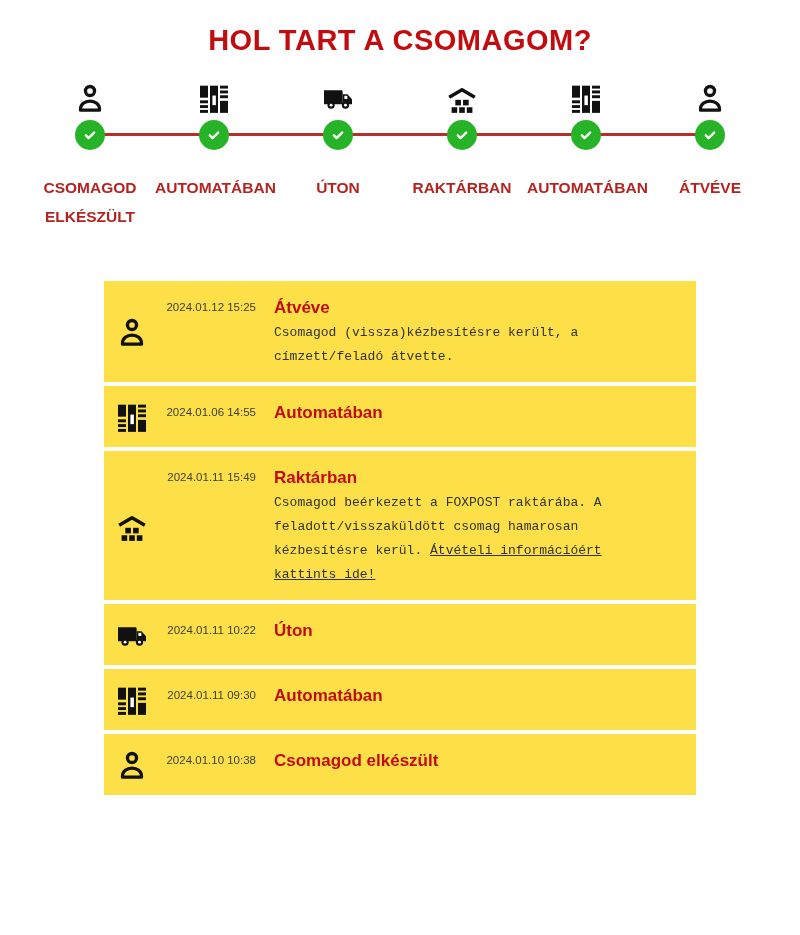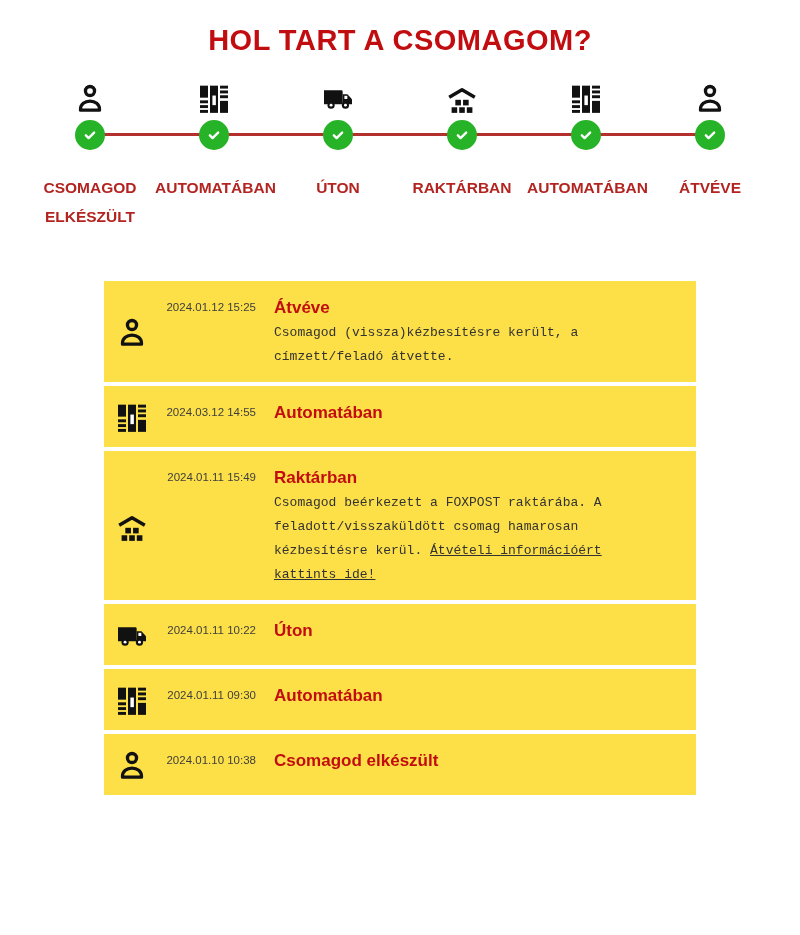--- a/index.html
+++ b/index.html
@@ -258,21 +258,21 @@
           <rect x="1.5" y="16.6" width="6" height="2.2"></rect>
           <rect x="1.5" y="20.2" width="6" height="2.2"></rect>
           <rect x="9" y="2" width="6" height="20.4"></rect>
           <rect x="10.8" y="9.4" width="2.6" height="7.2" fill="#fff"></rect>
           <rect x="16.5" y="2" width="6" height="2.2"></rect>
           <rect x="16.5" y="5.6" width="6" height="2.2"></rect>
           <rect x="16.5" y="9.2" width="6" height="2.2"></rect>
           <rect x="16.5" y="13.4" width="6" height="9"></rect>
         </svg>
       </div>
-    <div class="event-time">2024.03.12 14:55</div>
+    <div class="event-time">2024.01.06 14:55</div>
     <div class="event-content">
       <div class="event-title">Automatában</div>
     </div>
   </div>
 
   <div class="event-card">
     <div class="event-icon">
         <svg width="32" height="32" viewBox="0 0 24 24" fill="#111">
           <path d="M2.4 10.6 L12 5 L21.6 10.6" fill="none" stroke="#111" stroke-width="2.6" stroke-linejoin="round"></path>
           <rect x="7" y="12.6" width="4.2" height="4.2"></rect>

